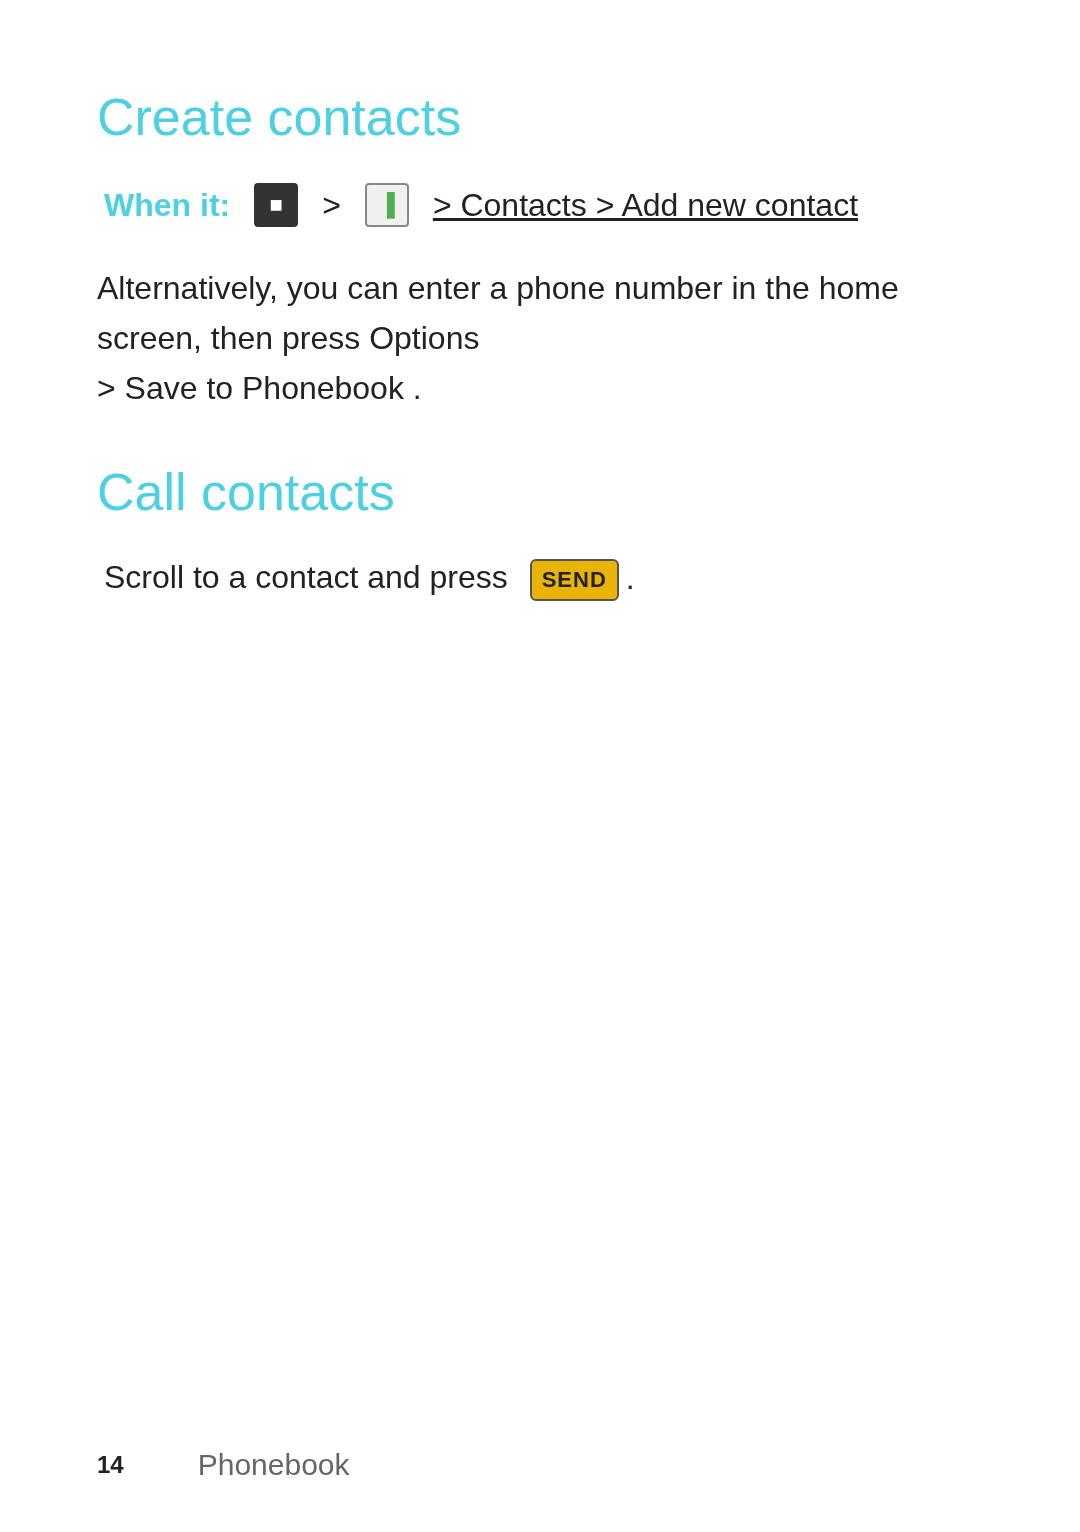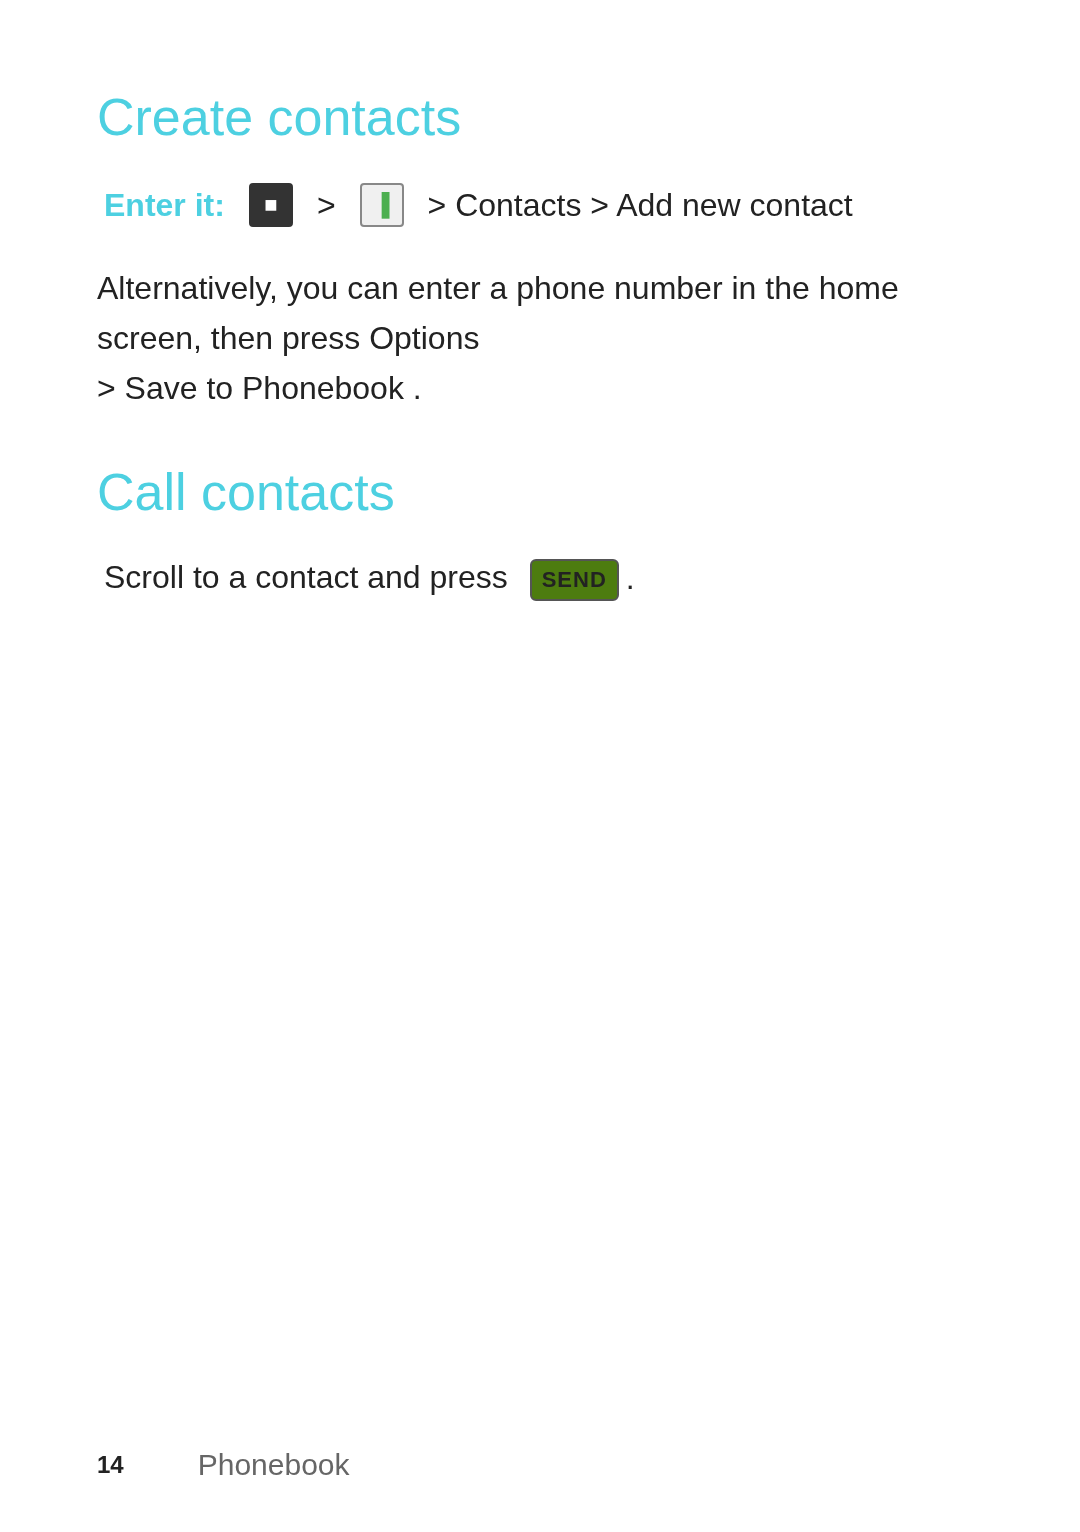--- a/index.html
+++ b/index.html
@@ -42,20 +42,21 @@
     }
 
     .find-it-label {
       color: #4dd0e1;
       font-weight: bold;
     }
 
     .find-it-text {
       color: #222222;
       font-weight: normal;
+      text-decoration: underline;
     }
 
     .icon-box {
       display: inline-flex;
       align-items: center;
       justify-content: center;
       width: 44px;
       height: 44px;
       border: 3px solid #333;
       background: #333;
@@ -94,21 +95,21 @@
     .send-button {
       display: inline-flex;
       align-items: center;
       justify-content: center;
       border: 2px solid #555;
       border-radius: 6px;
       padding: 2px 10px;
       font-size: 22px;
       font-weight: bold;
       color: #222;
-      background: #4d7c0f;
+      background: #eab308;
       vertical-align: middle;
       letter-spacing: 1px;
       margin-left: 6px;
     }
 
     .page-footer {
       position: absolute;
       bottom: 50px;
       left: 69px;
       right: 69px;
@@ -129,21 +130,21 @@
     }
   </style>
 </head>
 <body>
 
 <div class="page-content">
 
   <h1 class="section-title">Create contacts</h1>
 
   <div class="find-it-line">
-    <span class="find-it-label">Enter it:</span>
+    <span class="find-it-label">When it:</span>
 
     <span class="icon-box">
       <span style="color:#fff; font-size:22px;">■</span>
     </span>
 
     <span class="arrow-text">&gt;</span>
 
     <span class="icon-box-contacts">
       <span style="color:#4caf50; font-size:22px; font-weight:bold;">▐</span>
     </span>

